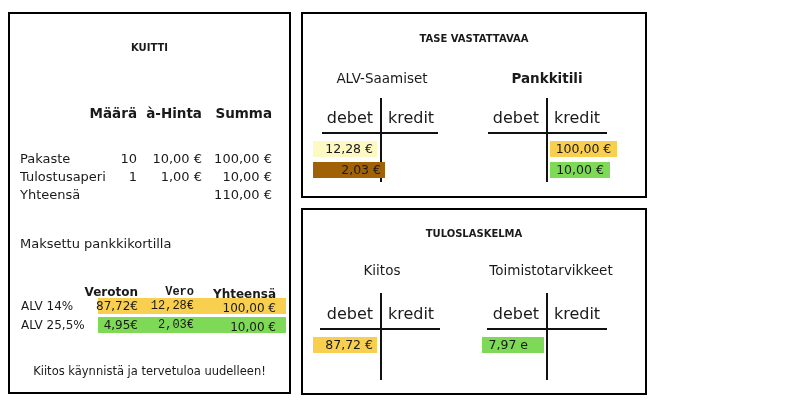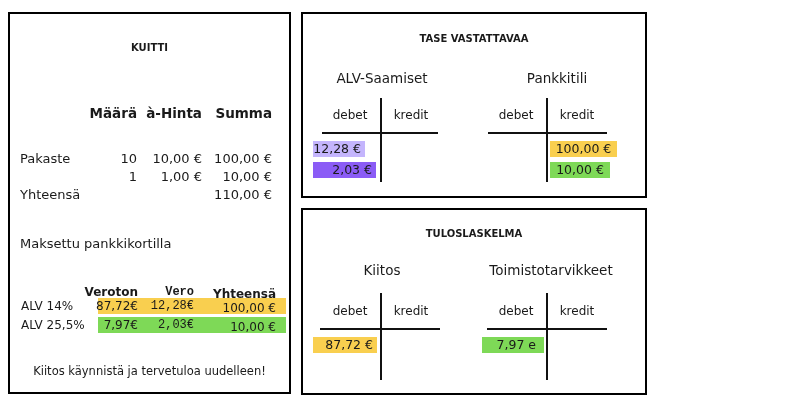--- a/index.html
+++ b/index.html
@@ -22,47 +22,48 @@
   .vat-head{position:absolute;left:0;right:0;height:15px;font-size:12px;font-weight:bold;line-height:15px;}
   .vat-row{position:absolute;left:0;right:0;height:16px;font-size:12px;line-height:16px;}
   .vat-band{position:absolute;left:88px;width:188px;top:0;height:16px;}
   .v-label{position:absolute;left:11px;}
   .v-net{position:absolute;left:68px;width:60px;text-align:right;}
   .v-tax{position:absolute;left:128px;width:56px;text-align:right;font-family:Liberation Mono, monospace;}
   .v-total{position:absolute;left:190px;width:76px;text-align:right;}
   .lower2{top:2px;}
   
   .acct-label{position:absolute;font-size:13.5px;text-align:center;}
-  .dk{position:absolute;font-size:12px;text-align:center;}
+  .dk{position:absolute;font-size:16px;text-align:center;}
   .tline-h{position:absolute;height:2px;background:#111;}
   .tline-v{position:absolute;width:2px;background:#111;}
   .entry{position:absolute;height:16px;font-size:12.5px;line-height:16px;box-sizing:border-box;}
   .e-right{text-align:right;padding-right:4px;}
   .e-center{text-align:center;}
-  .e-right8{text-align:right;padding-right:8px;}
+  .e-right8{text-align:right;padding-right:16px;}
 </style>
 </head>
 <body>
 
 <div class="panel" style="left:8px;top:12px;width:283px;height:382px;">
   <div class="abs ctr panel-title" style="top:28px;">KUITTI</div>
 
   <div class="r-row r-head" style="top:90px;">
     <span class="c-qty">Määrä</span>
     <span class="c-price">à-Hinta</span>
     <span class="c-total">Summa</span>
   </div>
 
   <div class="r-row" style="top:136px;">
     <span class="c-name">Pakaste</span>
     <span class="c-qty">10</span>
     <span class="c-price">10,00 €</span>
     <span class="c-total">100,00 €</span>
   </div>
   <div class="r-row" style="top:154px;">
+    <span class="c-name">Tulostusaperi</span>
     <span class="c-qty">1</span>
     <span class="c-price">1,00 €</span>
     <span class="c-total">10,00 €</span>
   </div>
   <div class="r-row" style="top:172px;">
     <span class="c-name">Yhteensä</span>
     <span class="c-total">110,00 €</span>
   </div>
 
   <div class="abs" style="top:222px;left:10px;font-size:13px;">Maksettu pankkikortilla</div>
@@ -76,40 +77,40 @@
   <div class="vat-row" style="top:284px;">
     <div class="vat-band" style="background-color: rgb(249, 207, 79);"></div>
     <span class="v-label">ALV 14%</span>
     <span class="v-net">87,72€</span>
     <span class="v-tax">12,28€</span>
     <span class="v-total lower2">100,00 €</span>
   </div>
   <div class="vat-row" style="top:303px;">
     <div class="vat-band" style="background-color: rgb(126, 217, 87);"></div>
     <span class="v-label">ALV 25,5%</span>
-    <span class="v-net">7,97€</span>
+    <span class="v-net">4,95€</span>
     <span class="v-tax">2,03€</span>
     <span class="v-total lower2">10,00 €</span>
   </div>
 
   <div class="abs ctr" style="top:350px;font-size:11.5px;">Kiitos käynnistä ja tervetuloa uudelleen!</div>
 </div>
 
 <div class="panel" style="left:301px;top:12px;width:346px;height:186px;">
   <div class="abs ctr panel-title" style="top:19px;">TASE VASTATTAVAA</div>
 
   <div class="acct-label" style="left:0;width:158px;top:56px;">ALV-Saamiset</div>
   <div class="dk" style="left:19px;width:56px;top:94px;">debet</div>
   <div class="dk" style="left:81px;width:54px;top:94px;">kredit</div>
   <div class="tline-v" style="left:77px;top:84px;height:84px;"></div>
   <div class="tline-h" style="left:19px;top:118px;width:116px;"></div>
-  <div class="entry e-right" style="left: 10px; top: 127px; width: 52px; background-color: #c4b5fd;">12,28 €</div>
-  <div class="entry e-right" style="left: 10px; top: 148px; width: 63px; background-color: #8b5cf6;">2,03 €</div>
+  <div class="entry e-right" style="left: 10px; top: 127px; width: 64px; background-color: #fef9c3;">12,28 €</div>
+  <div class="entry e-right" style="left: 10px; top: 148px; width: 72px; background-color: #a16207;">2,03 €</div>
 
-  <div class="acct-label" style="left:169px;width:170px;top:56px;">Pankkitili</div>
+  <div class="acct-label" style="left:159px;width:170px;top:56px;font-weight:bold;">Pankkitili</div>
   <div class="dk" style="left:185px;width:56px;top:94px;">debet</div>
   <div class="dk" style="left:247px;width:54px;top:94px;">kredit</div>
   <div class="tline-v" style="left:243px;top:84px;height:84px;"></div>
   <div class="tline-h" style="left:185px;top:118px;width:119px;"></div>
   <div class="entry e-center" style="left: 247px; top: 127px; width: 67px; background-color: rgb(249, 207, 79);">100,00 €</div>
   <div class="entry e-center" style="left: 247px; top: 148px; width: 60px; background-color: rgb(126, 217, 87);">10,00 €</div>
 </div>
 
 <div class="panel" style="left:301px;top:208px;width:346px;height:187px;">
   <div class="abs ctr panel-title" style="top:18px;">TULOSLASKELMA</div>

